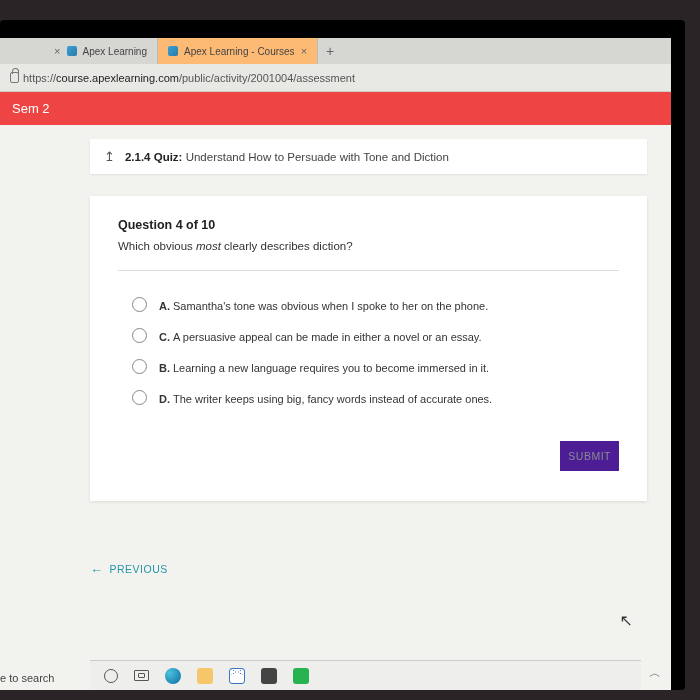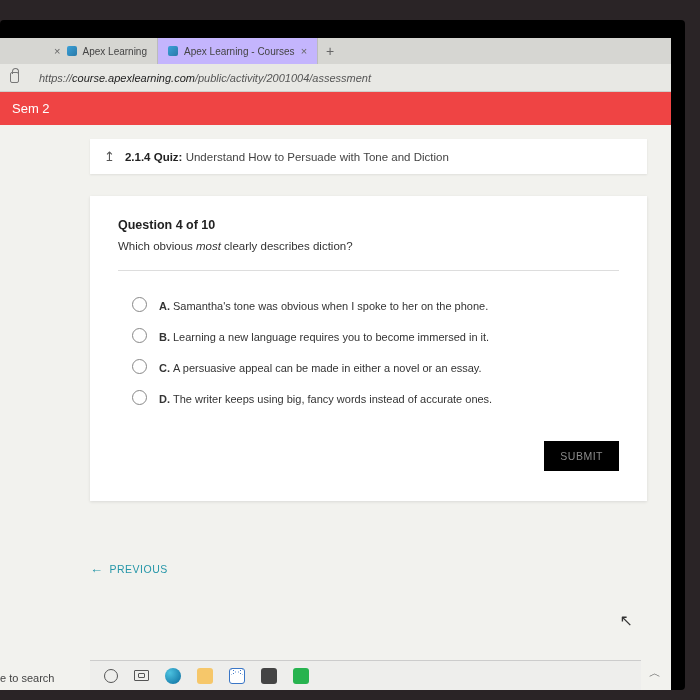--- a/index.html
+++ b/index.html
@@ -39,42 +39,41 @@
     display: flex;
     align-items: center;
     padding: 0 10px;
     font-size: 10px;
     color: #444;
     gap: 6px;
     border-right: 1px solid #bbb;
     min-width: 150px;
     background: #d6d6d2;
   }
-  .tab.active { background: #c4b5fd; }
+  .tab.active { background: #fdba74; }
   .tab .close { color: #666; font-size: 11px; margin-left: auto; }
   .fav {
     width: 10px; height: 10px;
     background: linear-gradient(135deg,#3aa0d8,#2a7aa8);
     border-radius: 2px;
   }
   .newtab {
     display: flex; align-items: center; justify-content: center;
     width: 24px; color: #666; font-size: 14px;
   }
   .addrbar {
     height: 28px;
     background: #e8e8e4;
     display: flex;
     align-items: center;
     padding: 0 10px;
-    gap: 20px;
+    gap: 4px;
     border-bottom: 1px solid #cfcfca;
     font-size: 11px;
     color: #555;
-    font-style: italic;
   }
   .lock {
     width: 9px; height: 11px;
     border: 1px solid #777; border-radius: 2px;
     position: relative;
   }
   .lock::before {
     content: ""; position: absolute; top: -5px; left: 1px;
     width: 5px; height: 5px; border: 1px solid #777;
     border-bottom: none; border-radius: 4px 4px 0 0;
@@ -125,22 +124,22 @@
     padding: 8px 0 8px 14px;
     font-size: 11px; color: #333;
   }
   .radio {
     width: 15px; height: 15px; border: 1.5px solid #888; border-radius: 50%;
     flex-shrink: 0;
   }
   .opt .ltr { font-weight: 700; margin-right: 3px; }
   .submit-row { display: flex; justify-content: flex-end; margin-top: 28px; }
   .submit {
-    background: #000000; color: #8c8c8c;
-    padding: 9px 16px; font-size: 10.5px; letter-spacing: 0.5px;
+    background: #4c1d95; color: #8c8c8c;
+    padding: 9px 8px; font-size: 10.5px; letter-spacing: 0.5px;
     border: none;
   }
   .prev {
     margin: 60px 0 0 90px;
     font-size: 10.5px; color: #2596a8;
     display: flex; align-items: center; gap: 6px;
     letter-spacing: 0.5px;
   }
   .prev .arrow { font-size: 13px; }
   .searchhint {
@@ -224,25 +223,25 @@
           <span>Which obvious </span><em>most</em><span> clearly describes diction?</span>
         </div>
         <hr class="divider">
 
         <div class="opt">
           <span class="radio"></span>
           <span><span class="ltr">A.</span><span>Samantha's tone was obvious when I spoke to her on the phone.</span></span>
         </div>
         <div class="opt">
           <span class="radio"></span>
+          <span><span class="ltr">C.</span><span>A persuasive appeal can be made in either a novel or an essay.</span></span>
+        </div>
+        <div class="opt">
+          <span class="radio"></span>
           <span><span class="ltr">B.</span><span>Learning a new language requires you to become immersed in it.</span></span>
-        </div>
-        <div class="opt">
-          <span class="radio"></span>
-          <span><span class="ltr">C.</span><span>A persuasive appeal can be made in either a novel or an essay.</span></span>
         </div>
         <div class="opt">
           <span class="radio"></span>
           <span><span class="ltr">D.</span><span>The writer keeps using big, fancy words instead of accurate ones.</span></span>
         </div>
 
         <div class="submit-row">
           <button class="submit">SUBMIT</button>
         </div>
       </div>

